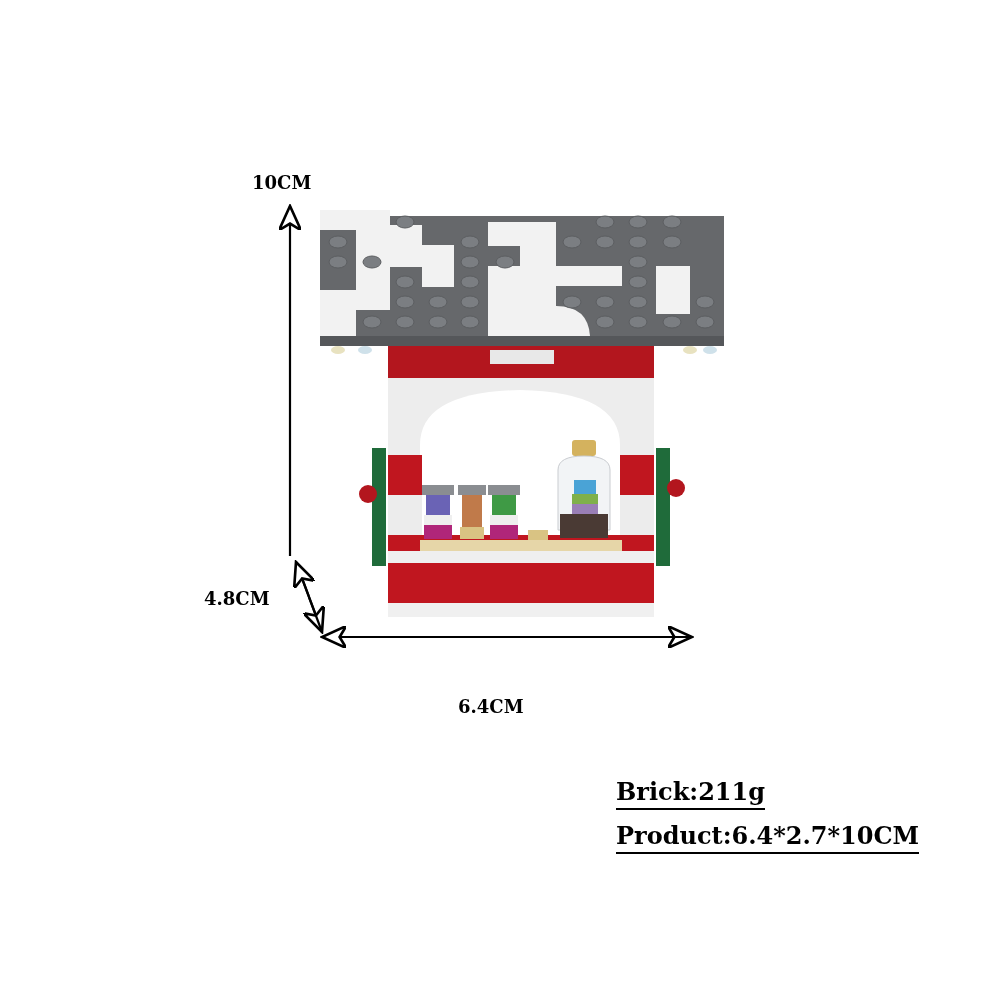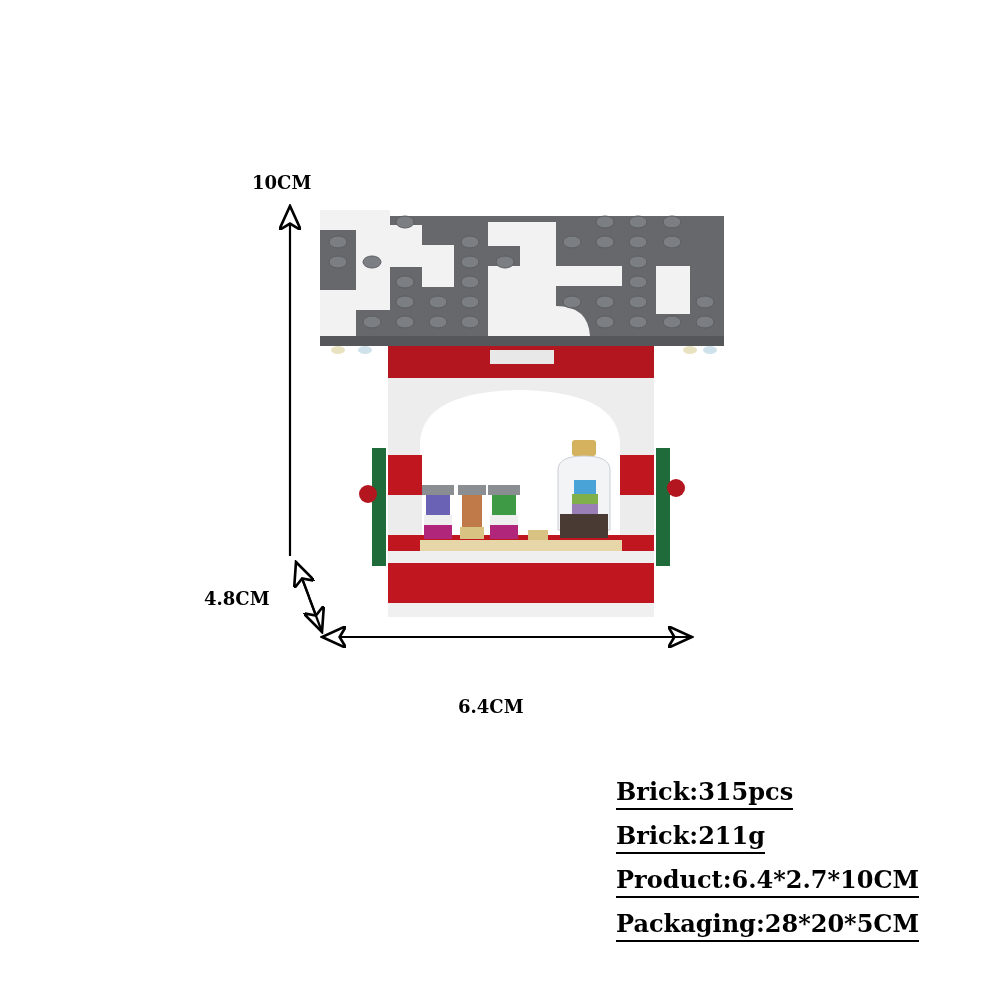--- a/index.html
+++ b/index.html
@@ -135,17 +135,15 @@
     <line x1="322" y1="637" x2="692" y2="637" marker-end="url(#arrowOpen)"></line>
     <line x1="692" y1="637" x2="322" y2="637" marker-end="url(#arrowOpen)"></line>
   </g>
 </svg>
 
 <div class="dim-label" style="left:252px; top:172px;">10CM</div>
 <div class="dim-label" style="left:204px; top:588px;">4.8CM</div>
 <div class="dim-label" style="left:458px; top:652px;margin-top:44px;">6.4CM</div>
 
 <div class="spec-list">
-  <div class="spec-row"><span class="spec">Brick:315pcs</span></div>
   <div class="spec-row"><span class="spec">Brick:211g</span></div>
   <div class="spec-row"><span class="spec">Product:6.4*2.7*10CM</span></div>
-  <div class="spec-row"><span class="spec">Packaging:28*20*5CM</span></div>
 </div>
 
 </body></html>

